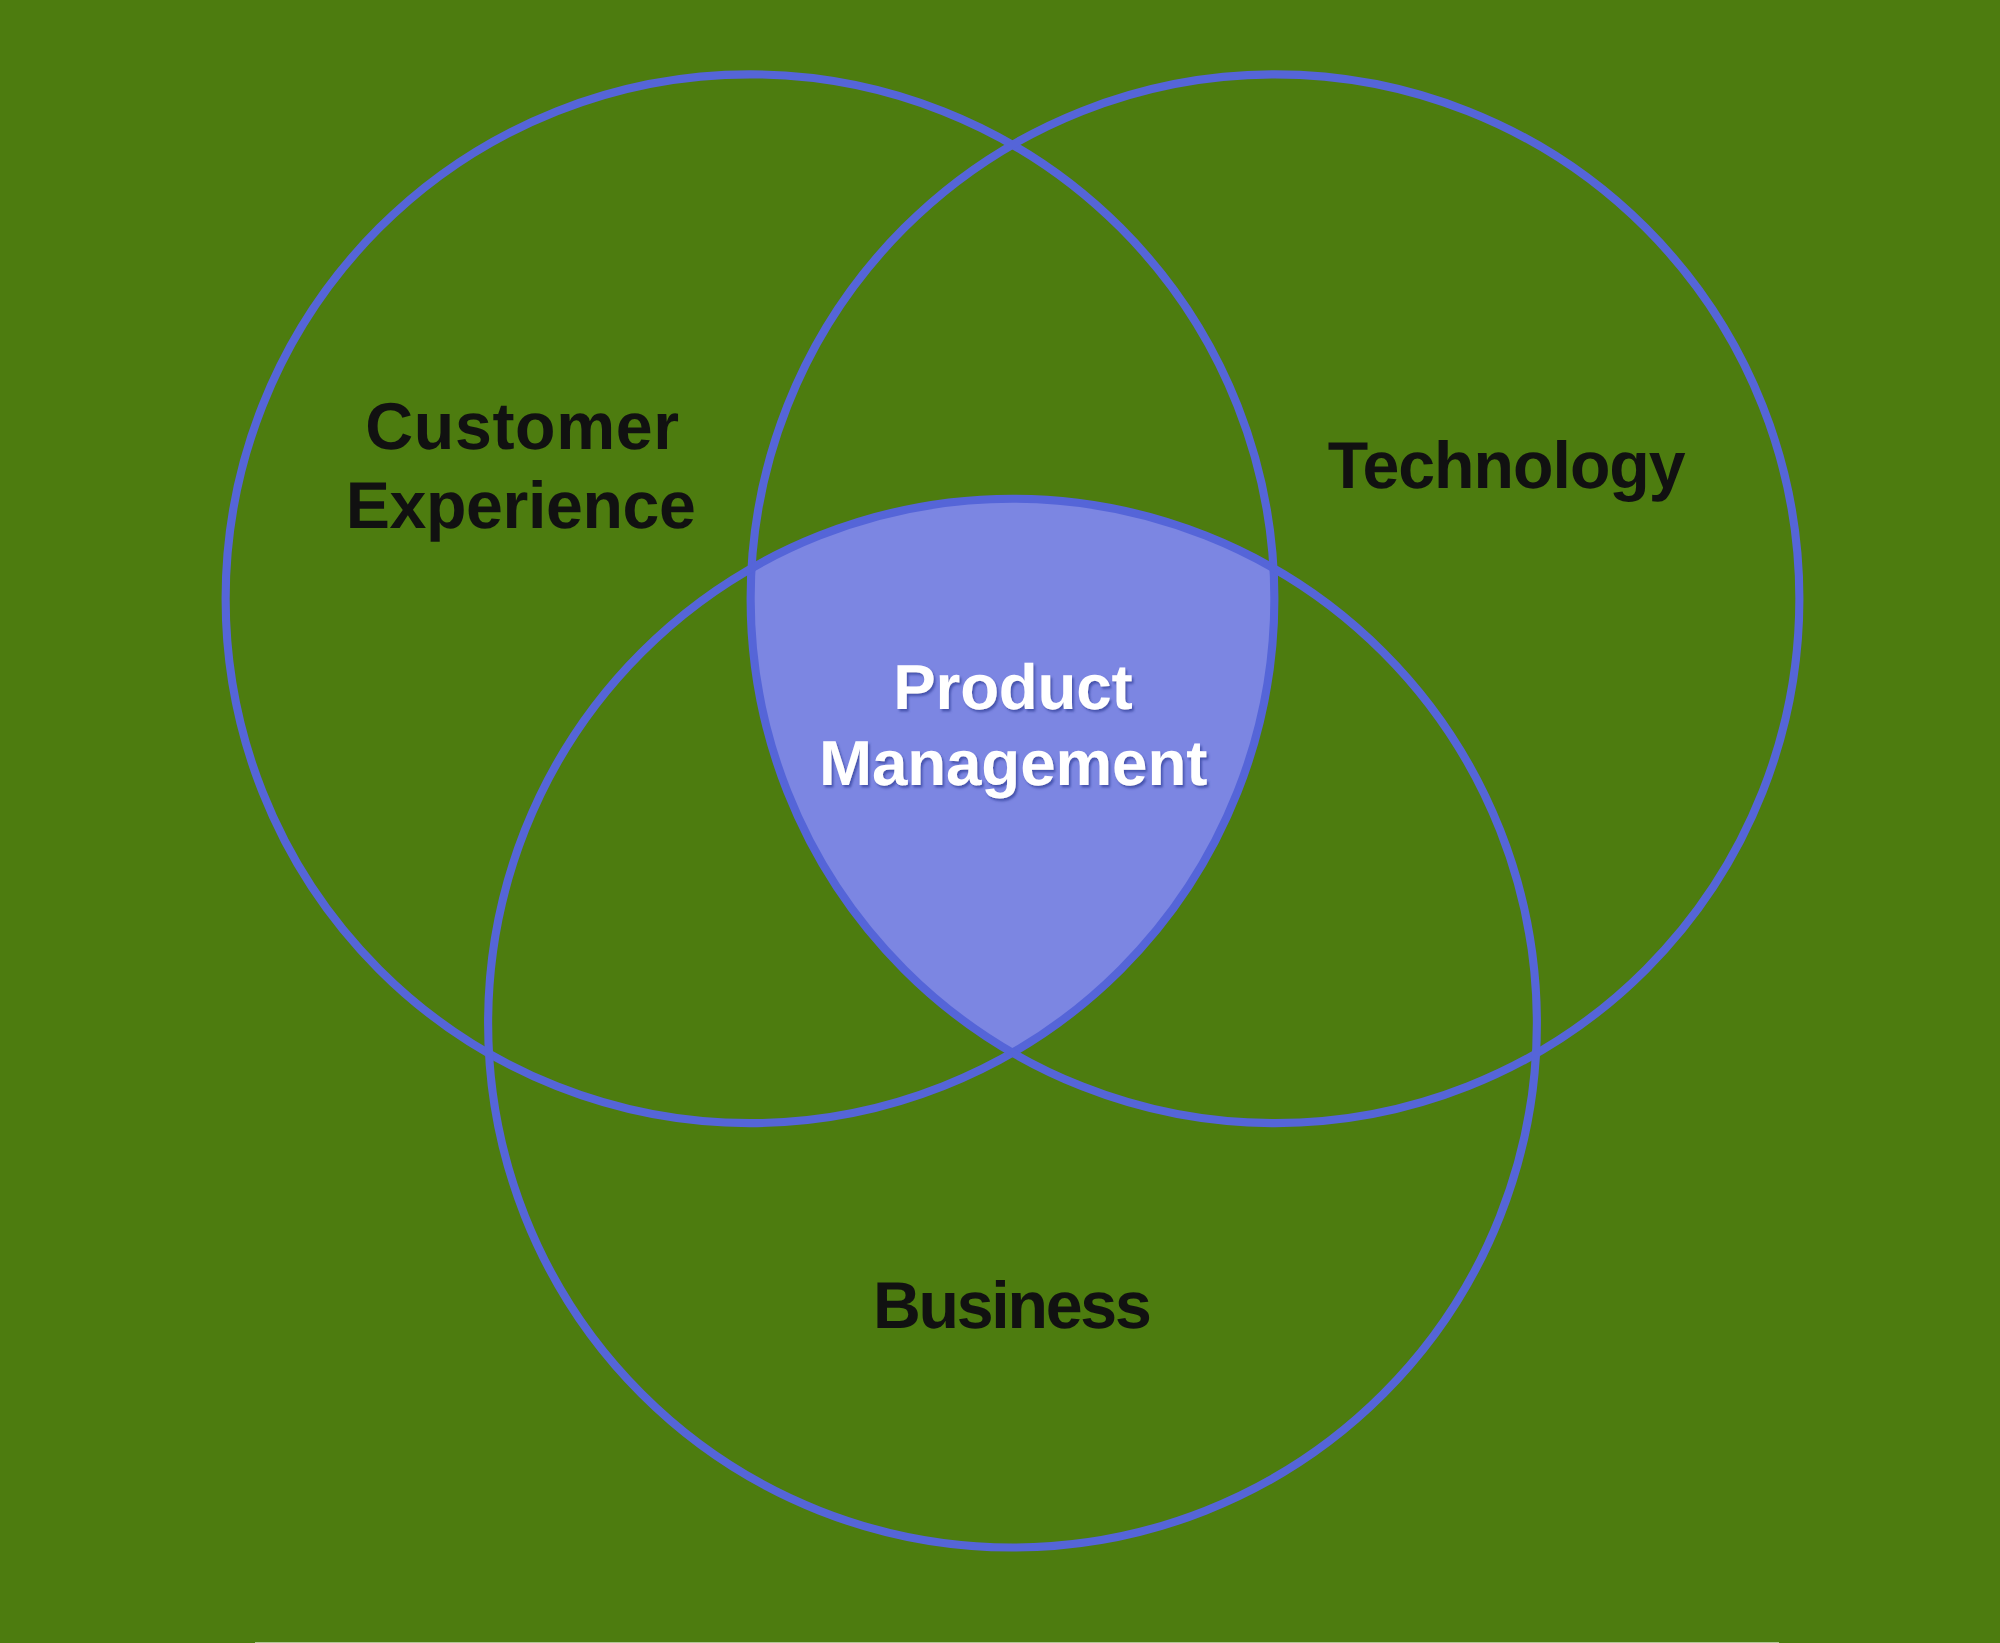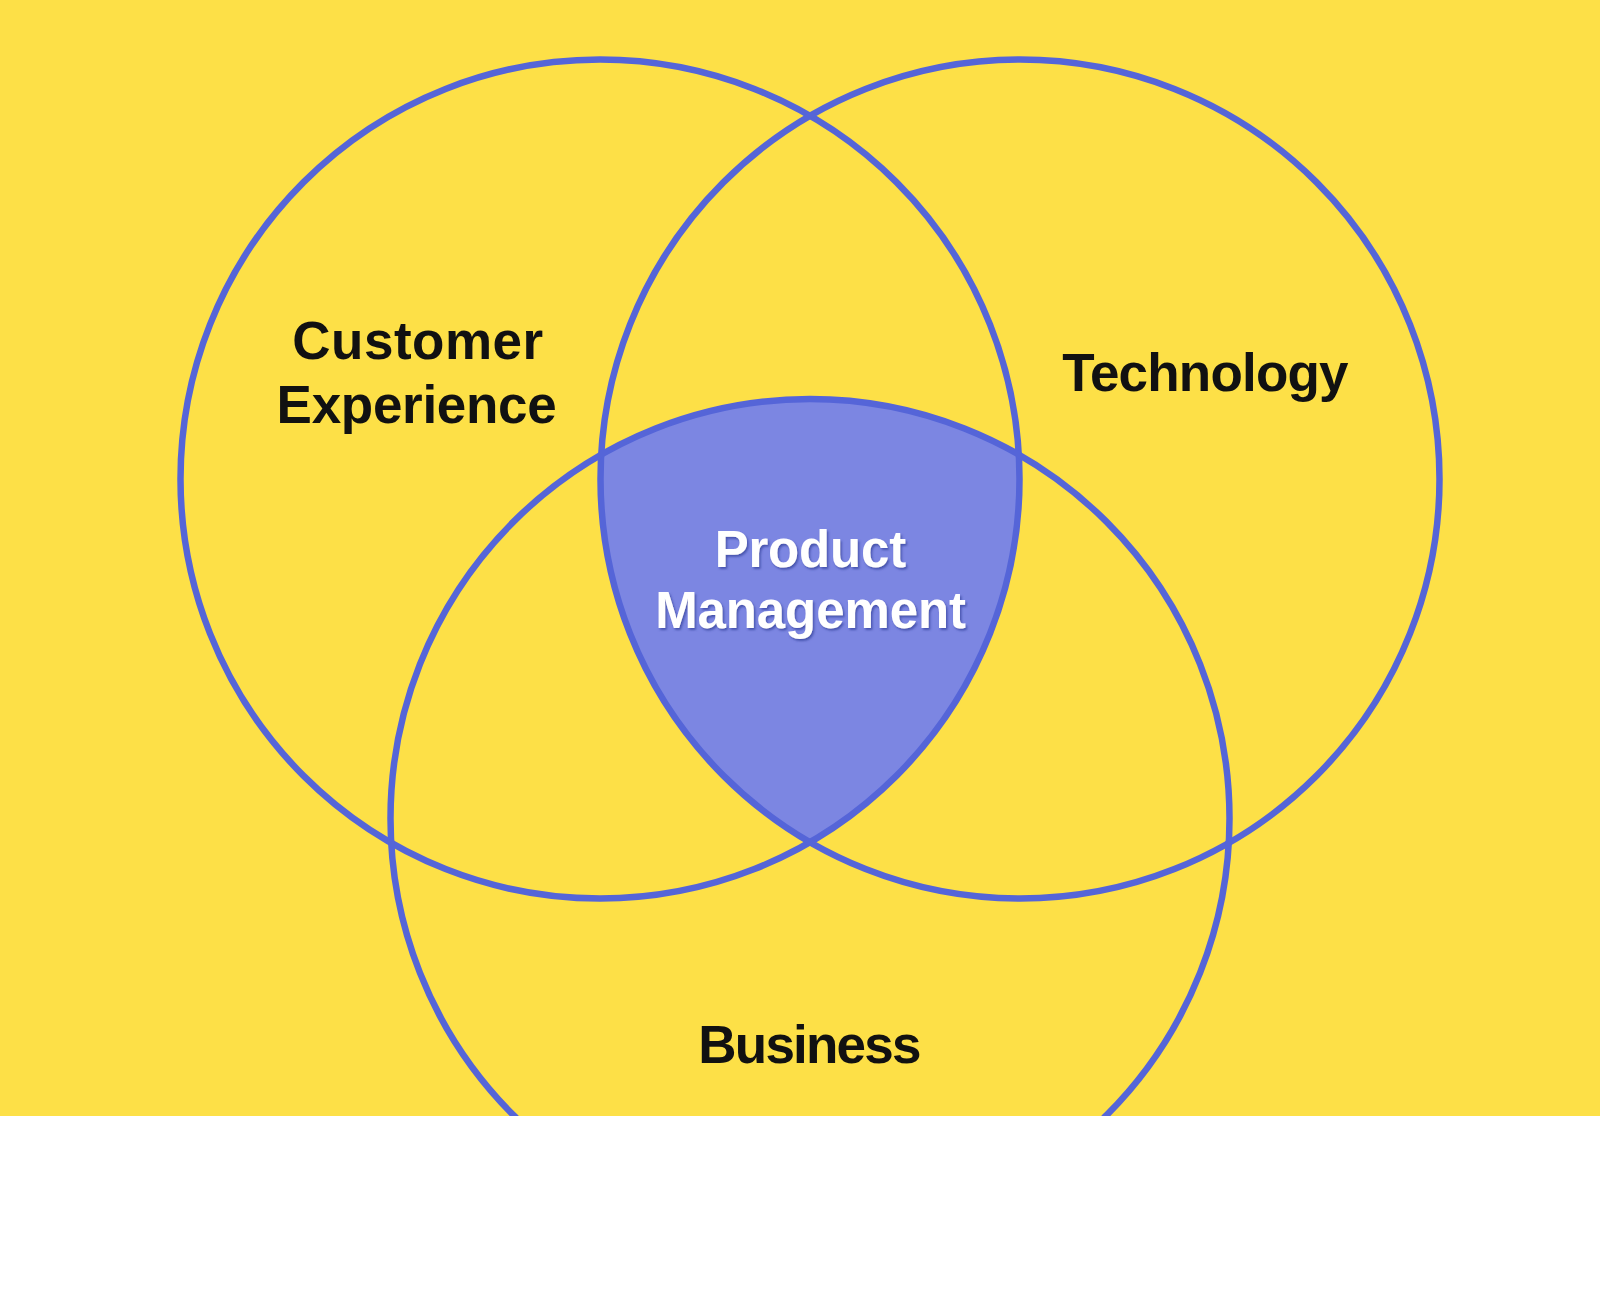--- a/index.html
+++ b/index.html
@@ -1,16 +1,16 @@
 <!DOCTYPE html>
 <html><head>
 <meta charset="utf-8">
 <style>
   html,body{margin:0;padding:0;background:#ffffff;}
-  .stage{position:relative;width:1600px;height:1116px;background:#fde047;overflow:hidden;}
+  .stage{position:relative;width:1600px;height:1314px;background:#4d7c0f;overflow:hidden;}
   svg{position:absolute;left:0;top:0;}
   text{font-family:"Liberation Sans", sans-serif;font-weight:bold;}
 </style>
 </head>
 <body>
 <div class="stage">
 <svg width="1600" height="1314" viewBox="0 0 1600 1314">
   <defs>
     <filter id="ts" x="-30%" y="-30%" width="160%" height="160%">
       <feDropShadow dx="1.5" dy="2" stdDeviation="0.8" flood-color="#3e4ba4" flood-opacity="0.85"></feDropShadow>

